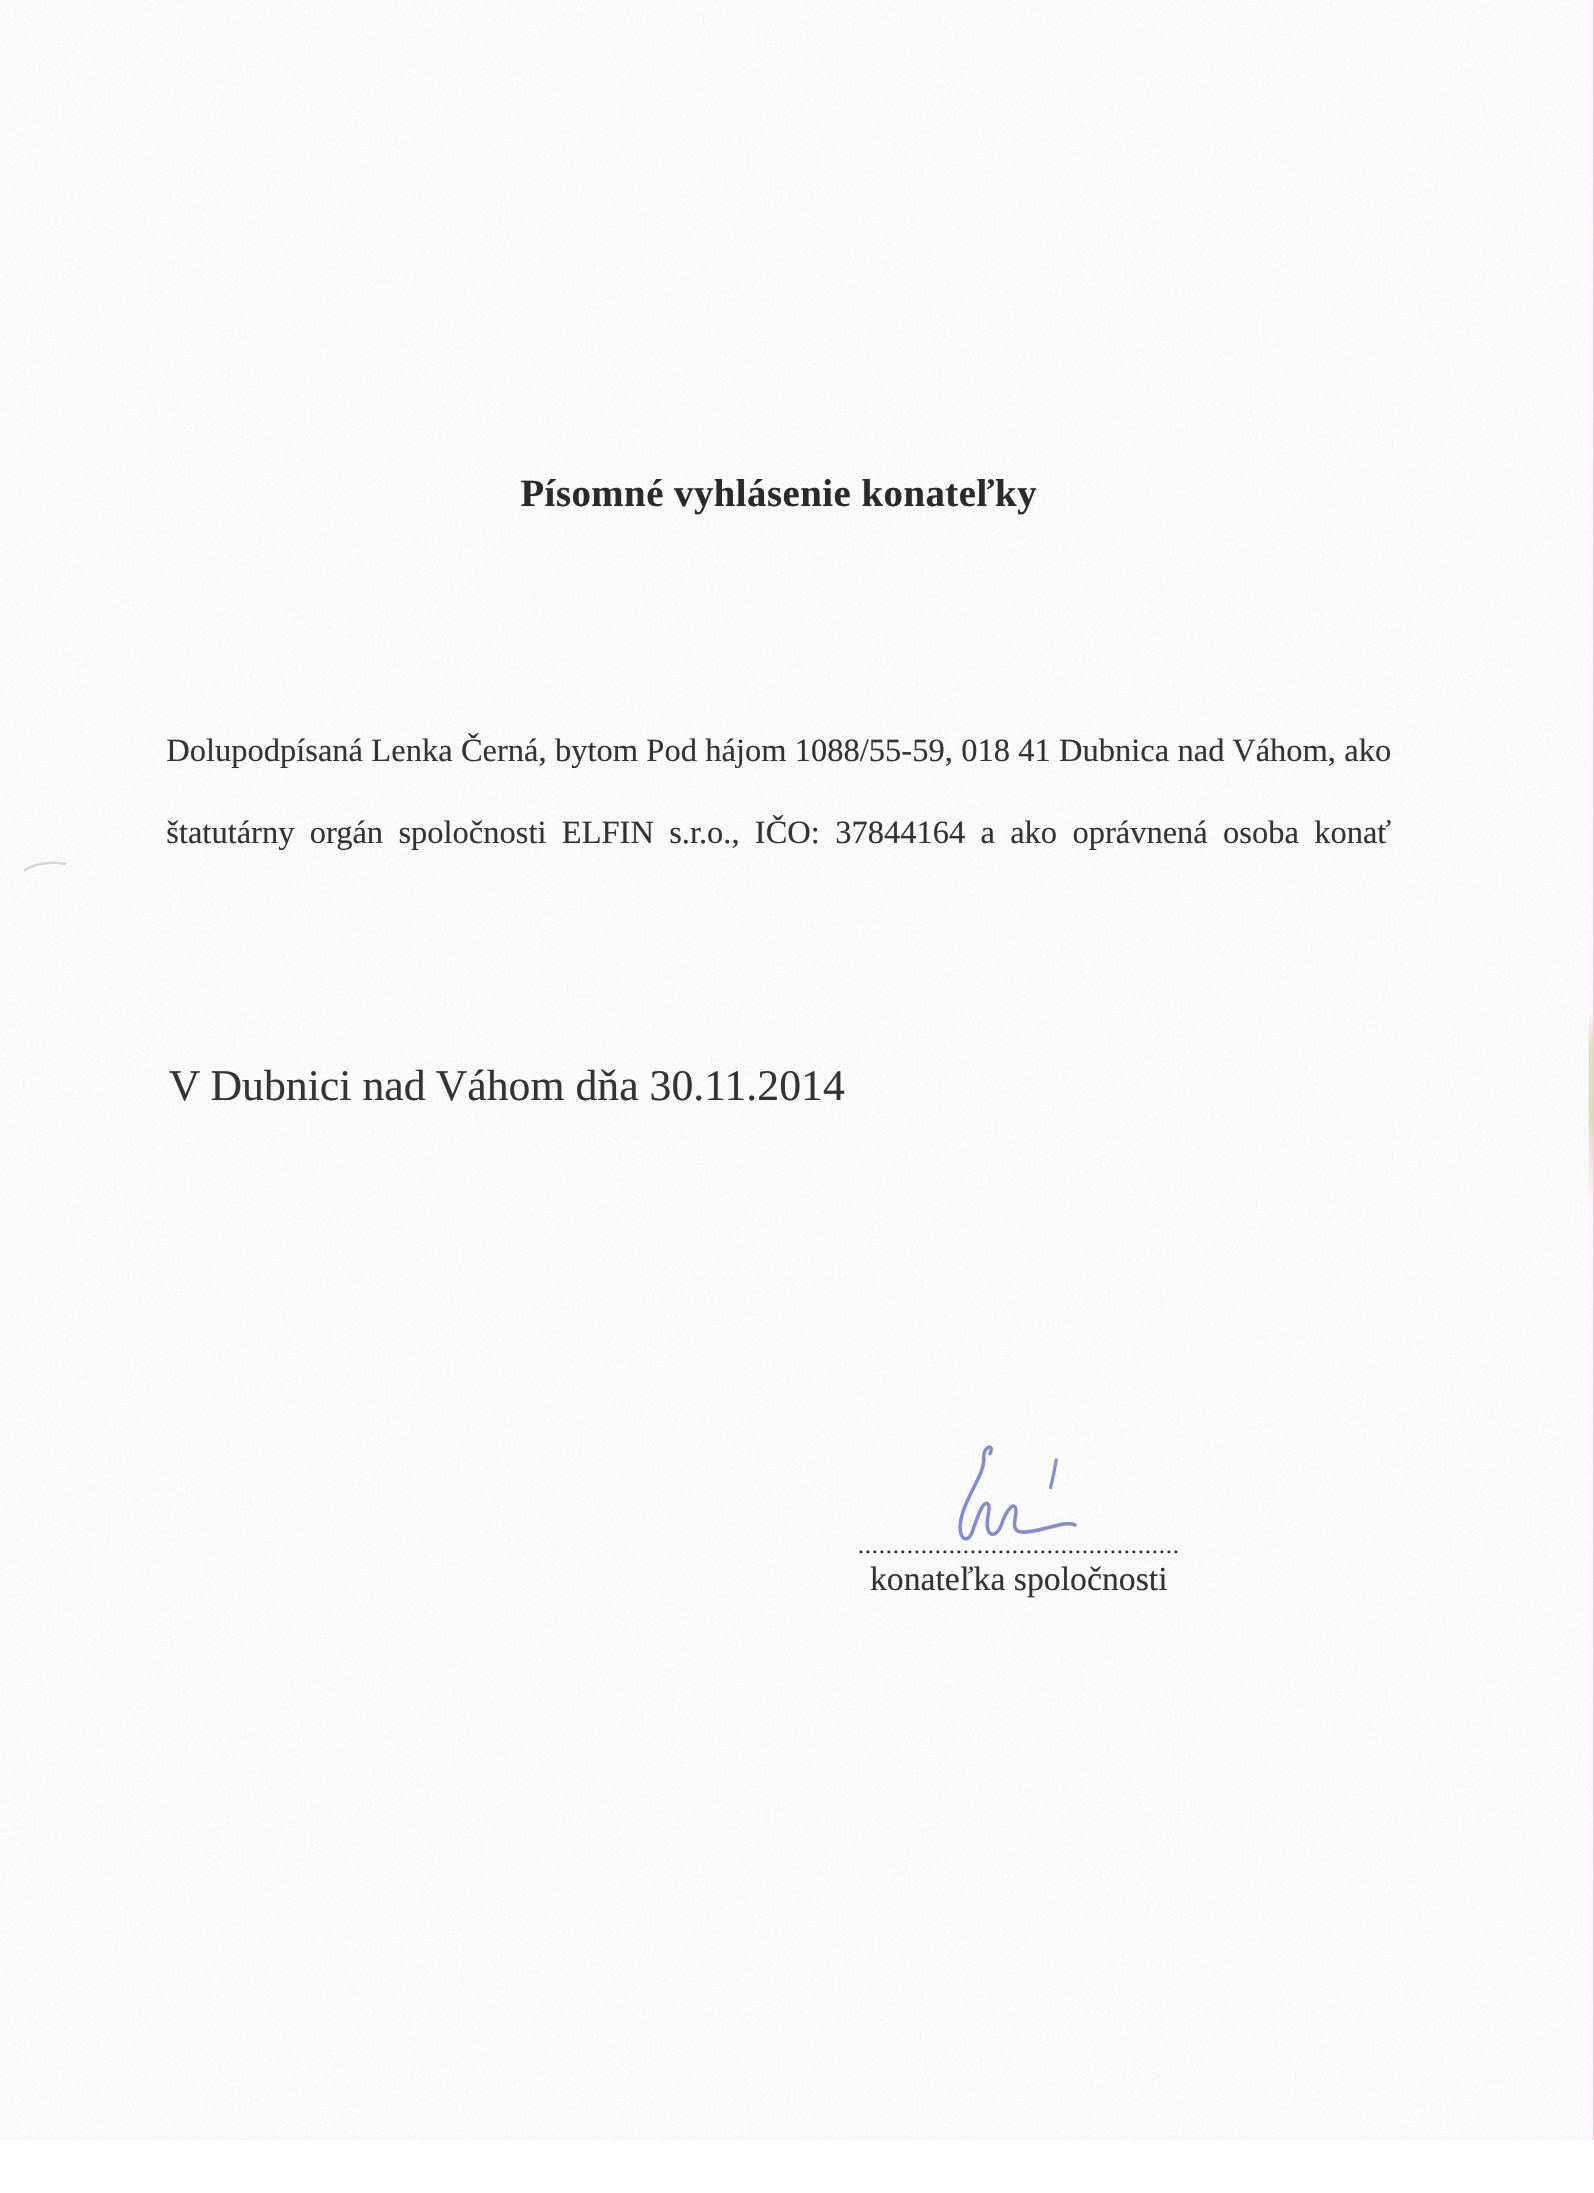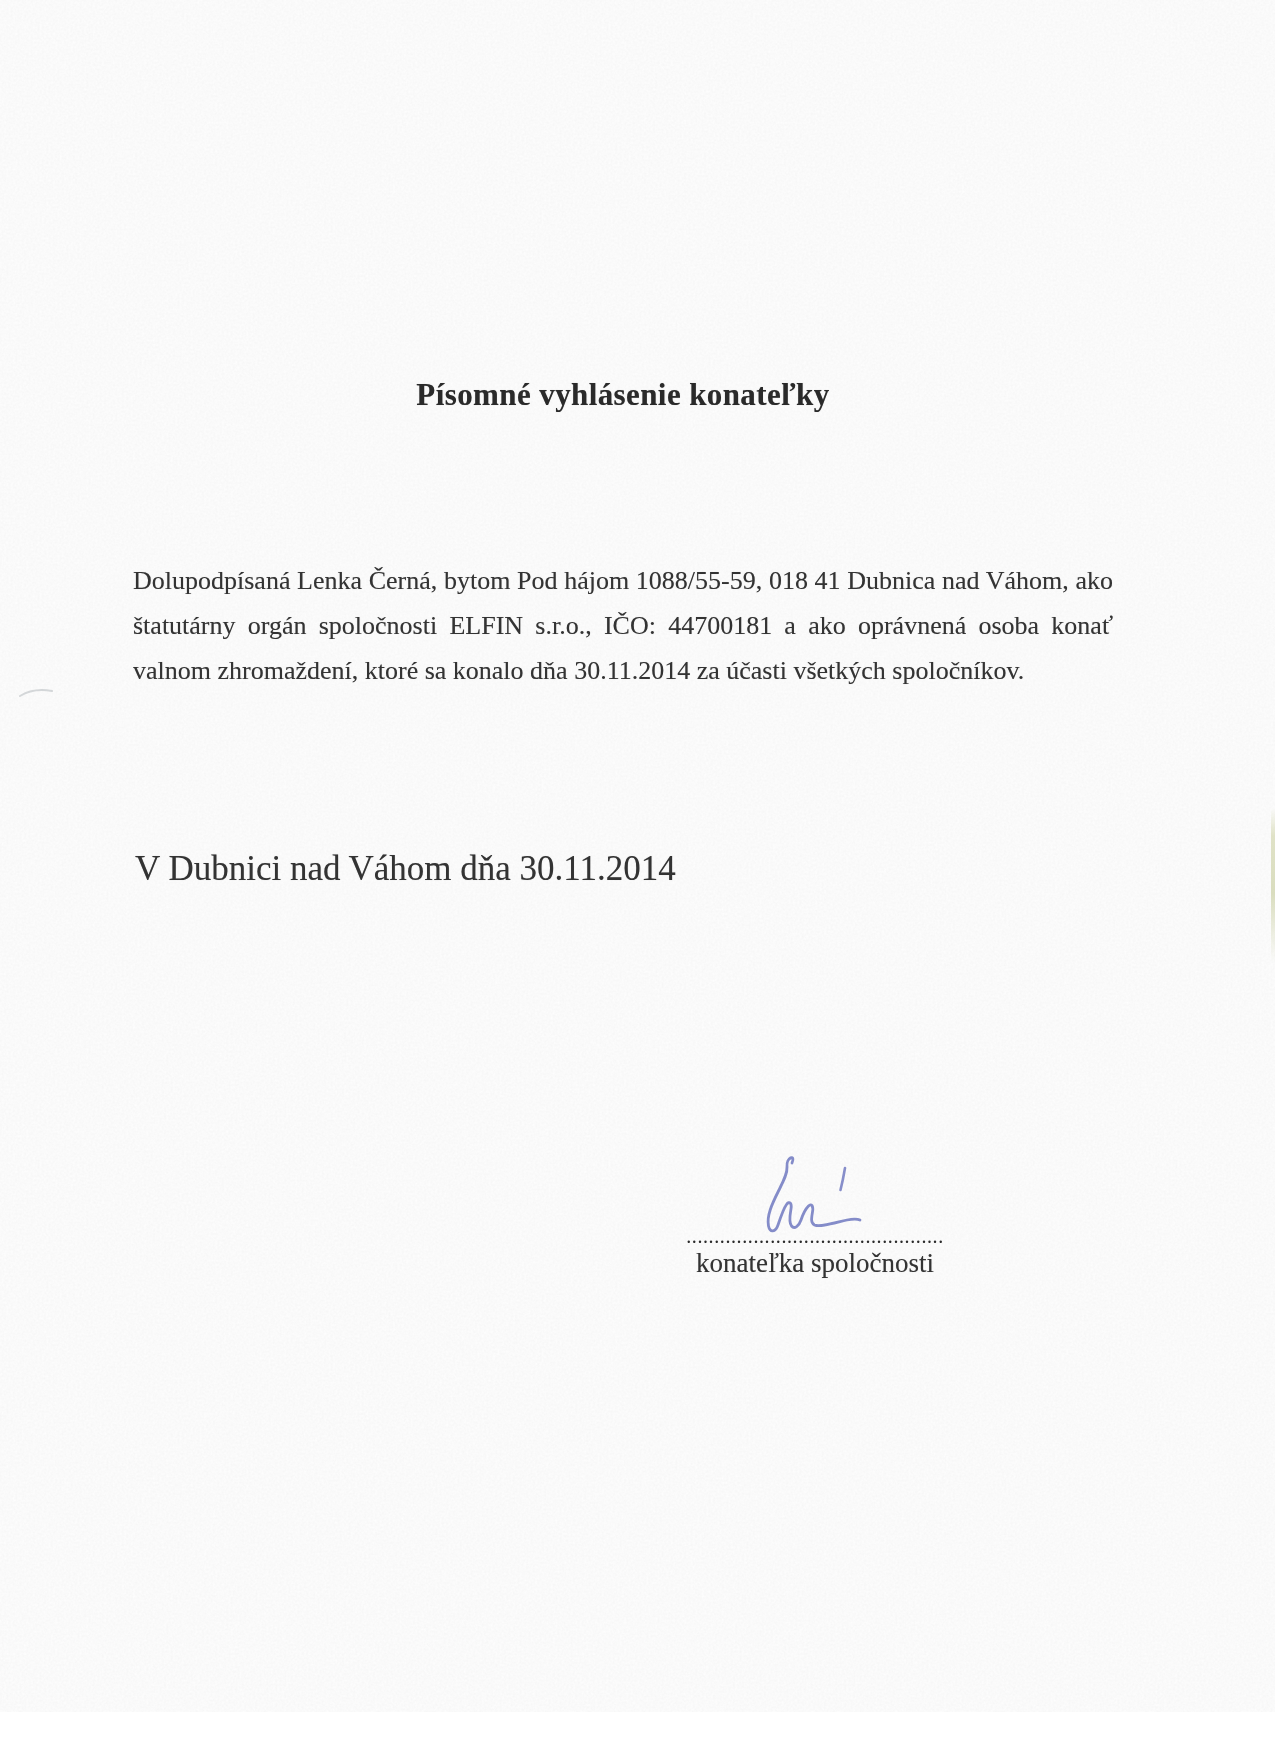--- a/index.html
+++ b/index.html
@@ -46,20 +46,21 @@
     width: 980px;
     font-size: 26px;
     line-height: 45px;
     color: #333333;
     text-shadow: 0 0 0.7px rgba(70,70,70,0.4);
   }
   .body-line {
     white-space: nowrap;
     text-align: justify;
     text-align-last: justify;
+    margin-top: 20px;
   }
   .body-line.last {
     text-align-last: left;
   }
   .date-line {
     position: absolute;
     top: 849px;
     left: 135px;
     font-size: 35px;
     color: #333333;
@@ -138,22 +139,21 @@
     <rect x="0" y="0" width="1275" height="1754" fill="#ffffff"></rect>
     <rect x="0" y="0" width="1275" height="1754" filter="url(#paperNoise)"></rect>
   </svg>
 
   <div class="content">
 
     <div class="doc-title">Písomné vyhlásenie konateľky</div>
 
     <div class="body-block">
       <div class="body-line">Dolupodpísaná Lenka Černá, bytom Pod hájom 1088/55-59, 018 41 Dubnica nad Váhom, ako</div>
-      <div class="body-line">štatutárny orgán spoločnosti ELFIN s.r.o., IČO: 44700181 a ako oprávnená osoba konať</div>
-      <div class="body-line last">valnom zhromaždení, ktoré sa konalo dňa 30.11.2014 za účasti všetkých spoločníkov.</div>
+      <div class="body-line">štatutárny orgán spoločnosti ELFIN s.r.o., IČO: 37844164 a ako oprávnená osoba konať</div>
     </div>
 
     <div class="date-line">V Dubnici nad Váhom dňa 30.11.2014</div>
 
     <svg class="pencil-mark" viewBox="0 0 36 18" xmlns="http://www.w3.org/2000/svg">
       <path d="M 2 12 C 10 7, 22 5, 34 7" stroke="#c3c7ca" stroke-width="2" fill="none" stroke-linecap="round" opacity="0.7"></path>
     </svg>
 
     <div class="signature-block">
 

